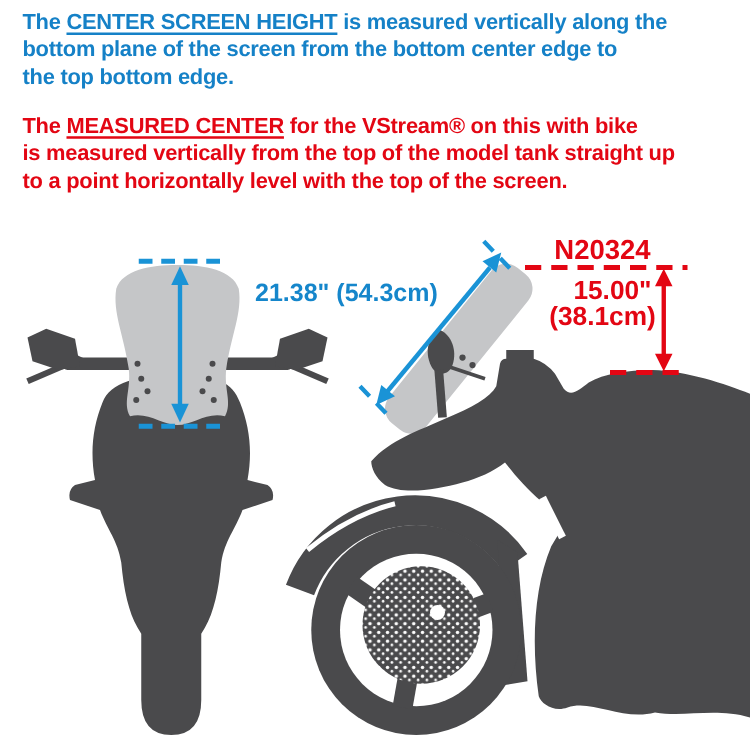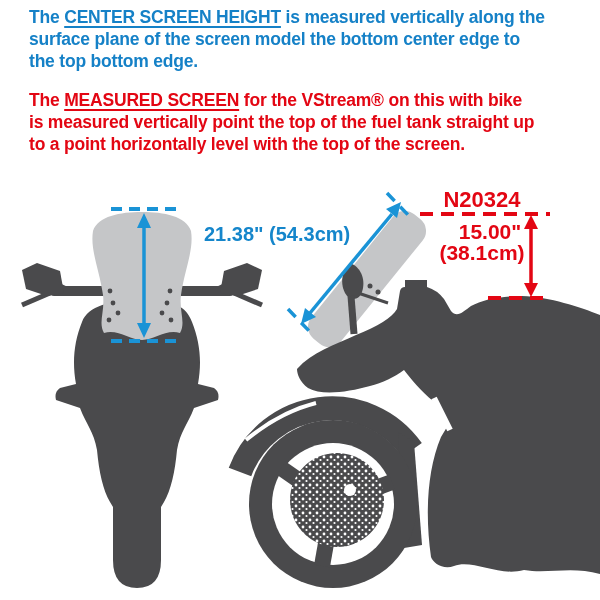--- a/index.html
+++ b/index.html
@@ -1,19 +1,19 @@
 <!DOCTYPE html>
 <html><head>
 <meta charset="utf-8">
 <style>
   html,body{margin:0;padding:0;background:#ffffff;}
   #stage{position:relative;width:600px;height:600px;background:#ffffff;overflow:hidden;
          font-family:"Liberation Sans",sans-serif;}
   #diagram-svg{position:absolute;left:0;top:0;}
-  .intro{position:absolute;left:29px;top:6px;width:566px;font-weight:bold;
+  .intro{position:absolute;left:18px;top:6px;width:566px;font-weight:bold;
          font-size:17.5px;line-height:22px;letter-spacing:-0.2px;}
   .intro .para-blue{color:#1581c7;}
   .intro .para-red{color:#e30613;margin-top:17px;}
   .uline{text-decoration:underline;text-decoration-thickness:2px;text-underline-offset:3px;}
   .svg-label{font-family:"Liberation Sans",sans-serif;font-weight:bold;}
 </style>
 </head>
 <body>
 
 <div id="stage">
@@ -155,23 +155,23 @@
       <text x="482" y="260" font-size="21" fill="#e30613" text-anchor="middle" class="svg-label">(38.1cm)</text>
       <line x1="531" y1="224" x2="531" y2="288" stroke="#e30613" stroke-width="3.5"></line>
       <polygon points="531,215 524,229 538,229" fill="#e30613"></polygon>
       <polygon points="531,297 524,283 538,283" fill="#e30613"></polygon>
     </g>
   </svg>
 
   <div class="intro">
     <div class="para-blue">
       <div><span>The </span><span class="uline">CENTER SCREEN HEIGHT</span><span> is measured vertically along the</span></div>
-      <div>surface plane of the screen model the bottom center edge to</div>
+      <div>bottom plane of the screen from the bottom center edge to</div>
       <div>the top bottom edge.</div>
     </div>
     <div class="para-red">
-      <div><span>The </span><span class="uline">MEASURED SCREEN</span><span> for the VStream® on this with bike</span></div>
-      <div>is measured vertically point the top of the fuel tank straight up</div>
+      <div><span>The </span><span class="uline">MEASURED CENTER</span><span> for the VStream® on this with bike</span></div>
+      <div>is measured vertically from the top of the model tank straight up</div>
       <div>to a point horizontally level with the top of the screen.</div>
     </div>
   </div>
 
 </div>
 
 </body></html>

